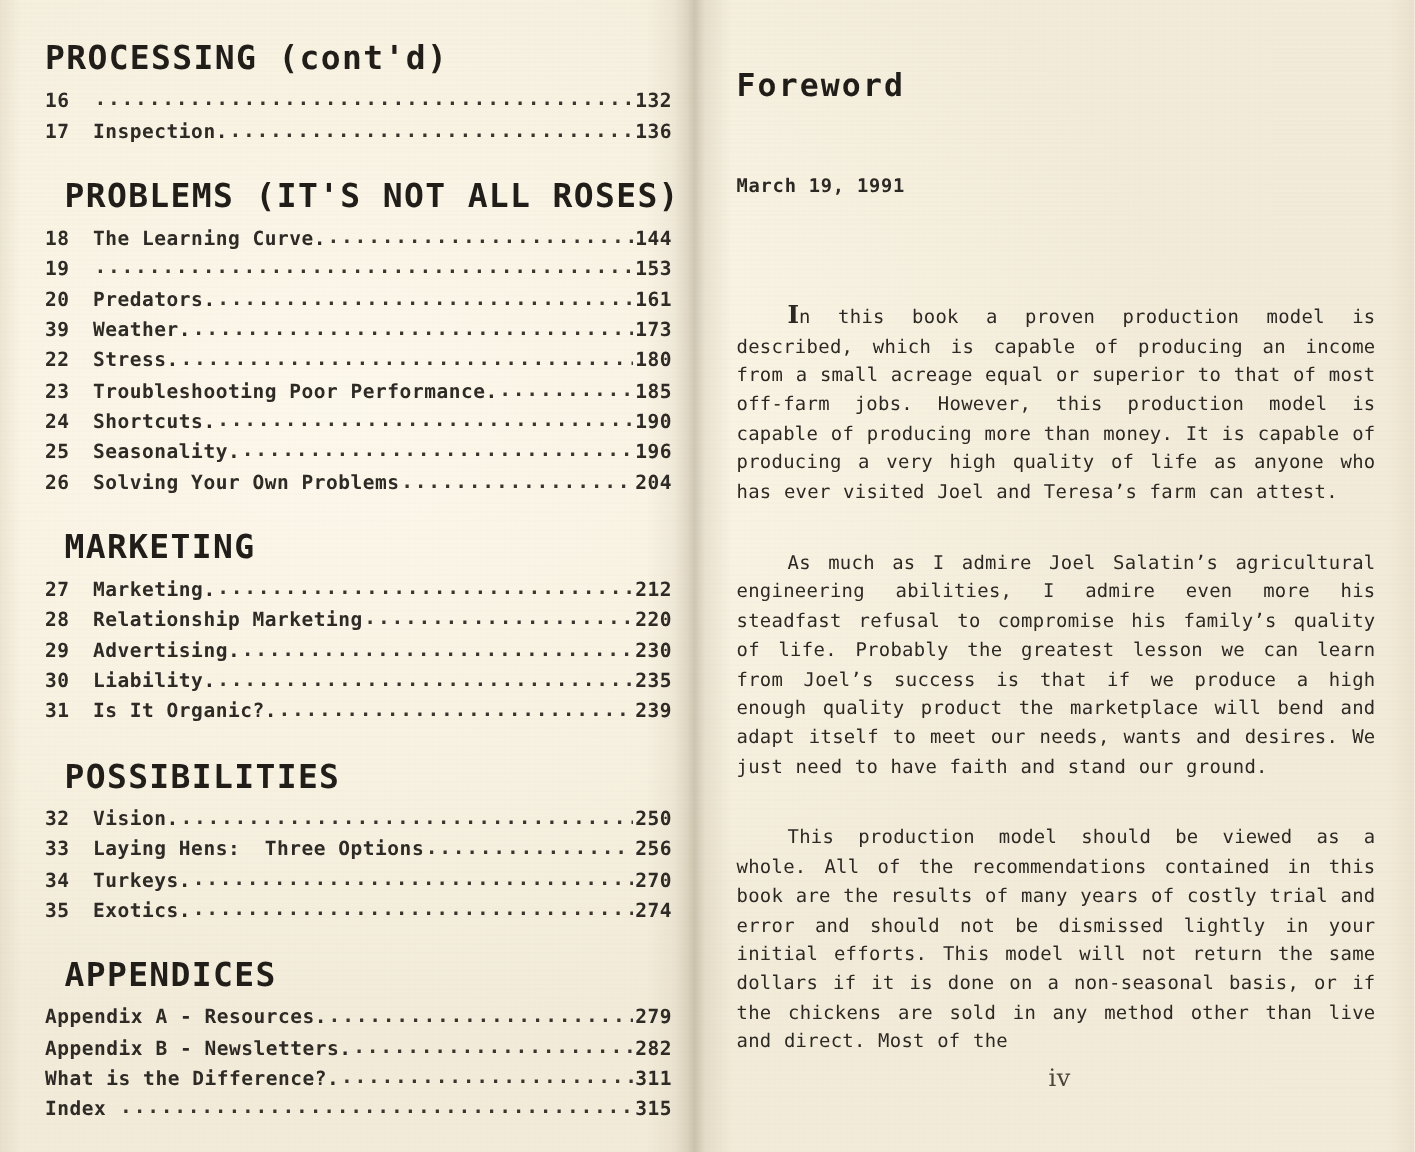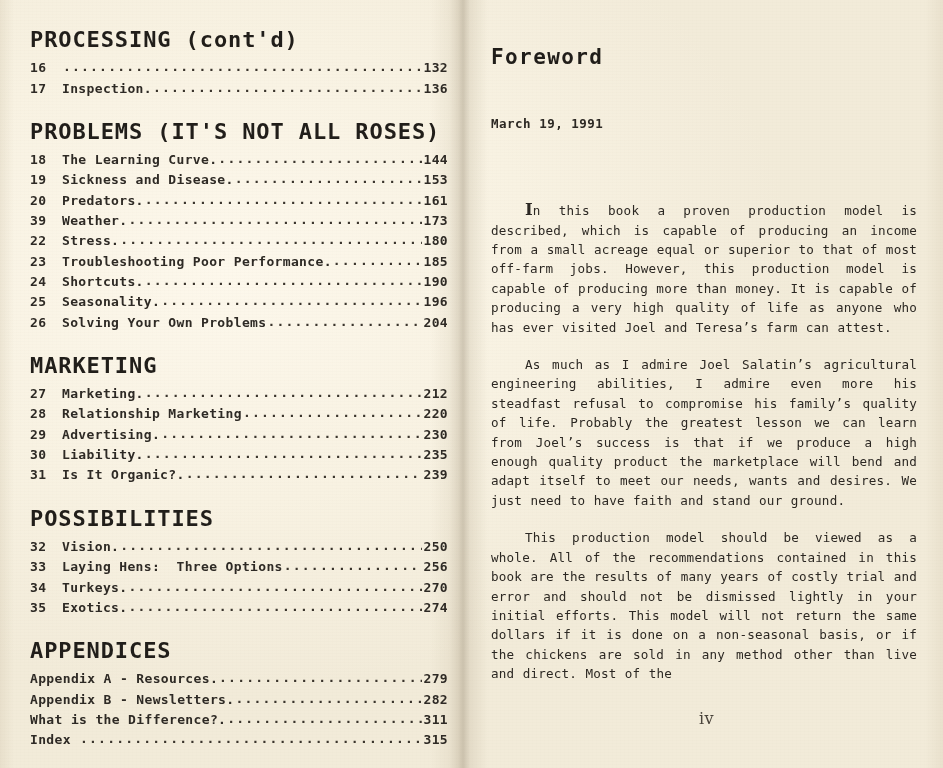--- a/index.html
+++ b/index.html
@@ -68,21 +68,21 @@
   .section-heading {
     font-family: "DejaVu Sans Mono", "Liberation Mono", monospace;
     font-size: 22px;
     font-weight: bold;
     letter-spacing: 0.9px;
     color: #211e1a;
     margin: 0 0 6px 0;
     line-height: 1.15;
     white-space: pre;
   }
-  .toc-section + .toc-section .section-heading { margin-top: 20px; }
+  .toc-section + .toc-section .section-heading { margin-top: 20px; margin-left: 13px; }
 
   .toc-entry {
     display: flex;
     align-items: baseline;
     font-size: 13px;
     line-height: 20.3px;
     letter-spacing: 0.35px;
     color: #2e2a25;
     font-weight: bold;
     white-space: pre;
@@ -138,21 +138,21 @@
   .fw-para {
     font-size: 12.6px;
     line-height: 19.4px;
     letter-spacing: 0.2px;
     text-align: justify;
     color: #2c2823;
     margin: 0;
     word-spacing: 0.5px;
   }
   #fw-p1 { margin-top: 70px; }
-  .fw-para + .fw-para { margin-top: 18px; }
+  .fw-para + .fw-para { margin-top: 28px; }
   .fw-indent { display: inline-block; width: 34px; }
   .dropcap {
     font-family: "DejaVu Serif", "Liberation Serif", serif;
     font-weight: bold;
     font-size: 16.5px;
     line-height: 0;
     letter-spacing: 0;
   }
 
   #folio {
@@ -177,21 +177,21 @@
   <div class="page" id="page-left">
     <div id="toc">
         <div class="toc-section">
           <div class="section-heading">PROCESSING (cont'd)</div>
           <div class="toc-entry"><span class="toc-num">16</span><span class="toc-dots">...................................................................</span><span class="toc-page">132</span></div>
           <div class="toc-entry"><span class="toc-num">17</span><span class="toc-title">Inspection.</span><span class="toc-dots">...................................................................</span><span class="toc-page">136</span></div>
         </div>
         <div class="toc-section">
           <div class="section-heading">PROBLEMS (IT'S NOT ALL ROSES)</div>
           <div class="toc-entry"><span class="toc-num">18</span><span class="toc-title">The Learning Curve.</span><span class="toc-dots">...................................................................</span><span class="toc-page">144</span></div>
-          <div class="toc-entry"><span class="toc-num">19</span><span class="toc-title">Sickness and Disease.</span><span class="toc-dots">...................................................................</span><span class="toc-page">153</span></div>
+          <div class="toc-entry"><span class="toc-num">19</span><span class="toc-dots">...................................................................</span><span class="toc-page">153</span></div>
           <div class="toc-entry"><span class="toc-num">20</span><span class="toc-title">Predators.</span><span class="toc-dots">...................................................................</span><span class="toc-page">161</span></div>
           <div class="toc-entry"><span class="toc-num">39</span><span class="toc-title">Weather.</span><span class="toc-dots">...................................................................</span><span class="toc-page">173</span></div>
           <div class="toc-entry"><span class="toc-num">22</span><span class="toc-title">Stress.</span><span class="toc-dots">...................................................................</span><span class="toc-page">180</span></div>
           <div class="toc-entry"><span class="toc-num">23</span><span class="toc-title">Troubleshooting Poor Performance.</span><span class="toc-dots">...................................................................</span><span class="toc-page">185</span></div>
           <div class="toc-entry"><span class="toc-num">24</span><span class="toc-title">Shortcuts.</span><span class="toc-dots">...................................................................</span><span class="toc-page">190</span></div>
           <div class="toc-entry"><span class="toc-num">25</span><span class="toc-title">Seasonality.</span><span class="toc-dots">...................................................................</span><span class="toc-page">196</span></div>
           <div class="toc-entry"><span class="toc-num">26</span><span class="toc-title">Solving Your Own Problems</span><span class="toc-dots">...................................................................</span><span class="toc-page">204</span></div>
         </div>
         <div class="toc-section">
           <div class="section-heading">MARKETING</div>

